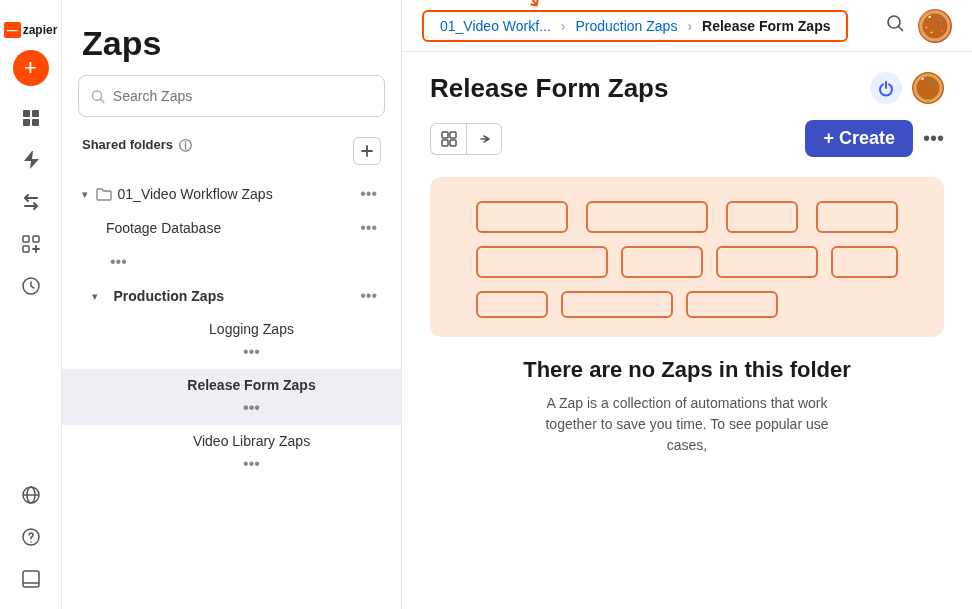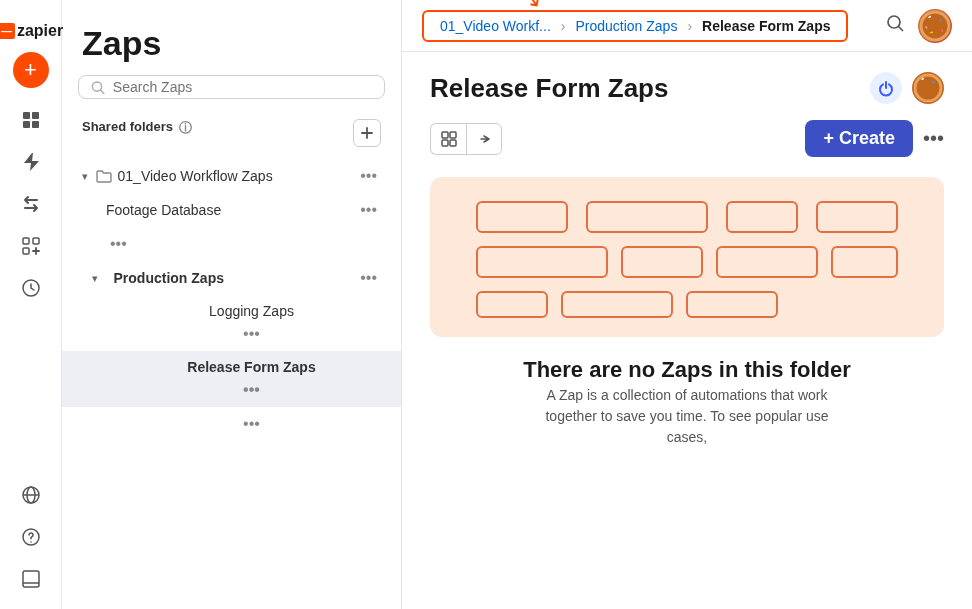--- a/index.html
+++ b/index.html
@@ -49,21 +49,21 @@
     .sidebar-header {
       padding: 24px 20px 12px;
       font-size: 34px;
       font-weight: 700;
       color: #1a1a1a;
     }
     .search-bar {
       margin: 0 16px 16px;
       border: 1.5px solid #d0d0d0;
       border-radius: 8px;
-      padding: 3px 12px;
+      padding: 12px 12px;
       display: flex; align-items: center; gap: 8px;
       color: #888;
       font-size: 14px;
       cursor: text;
     }
     .search-bar input {
       border: none; outline: none; font-size: 14px; color: #555; background: transparent; width: 100%;
     }
     .shared-folders-header {
       padding: 4px 20px 8px;
@@ -209,42 +209,42 @@
       height: 160px;
       margin-bottom: 20px;
       display: flex; align-items: center; justify-content: center;
       overflow: hidden;
       position: relative;
     }
     .empty-state-text {
       text-align: center;
     }
     .empty-state-text h2 {
-      font-size: 22px; font-weight: 700; color: #1a1a1a; margin-bottom: 2px;
+      font-size: 22px; font-weight: 700; color: #1a1a1a; margin-bottom: 10px;
     }
     .empty-state-text p {
       font-size: 14px; color: #555; max-width: 320px; margin: 0 auto;
       line-height: 1.5;
     }
 
     
     .zapier-logo {
       display: flex; align-items: center; gap: 6px;
       font-weight: 700; font-size: 20px; color: #1a1a1a;
       padding: 10px 14px 6px;
     }
   </style>
 </head>
 <body>
 
 <div class="icon-bar">
   <div class="zapier-logo">
     <span style="font-size:13px; display:flex; align-items:center; gap:2px;">
       <span style="background:#ff4a00; color:#fff; font-size:11px; font-weight:900; padding:2px 3px; border-radius:2px;">—</span>
-      <span style="font-size:16px; font-weight:700;">zapier</span>
+      <span style="font-size:12px; font-weight:700;">zapier</span>
     </span>
   </div>
   <div class="add-btn">+</div>
   <div class="nav-icon">
     <svg width="20" height="20" viewBox="0 0 20 20" fill="none">
         <rect x="2" y="2" width="7" height="7" rx="1" fill="#555"></rect>
         <rect x="11" y="2" width="7" height="7" rx="1" fill="#555"></rect>
         <rect x="2" y="11" width="7" height="7" rx="1" fill="#555"></rect>
         <rect x="11" y="11" width="7" height="7" rx="1" fill="#555"></rect>
       </svg>
@@ -347,20 +347,21 @@
 
     <div class="folder-grandchild">
       <span class="child-name">Logging Zaps</span>
       <span class="more-btn">•••</span>
     </div>
     <div class="folder-grandchild active">
       <span class="child-name">Release Form Zaps</span>
       <span class="more-btn">•••</span>
     </div>
     <div class="folder-grandchild">
+      <span class="child-name">Video Library Zaps</span>
       <span class="more-btn">•••</span>
     </div>
   </div>
 </div>
 
 <div class="main-content">
 
   <div class="top-bar">
     <div style="position:relative;">
 

